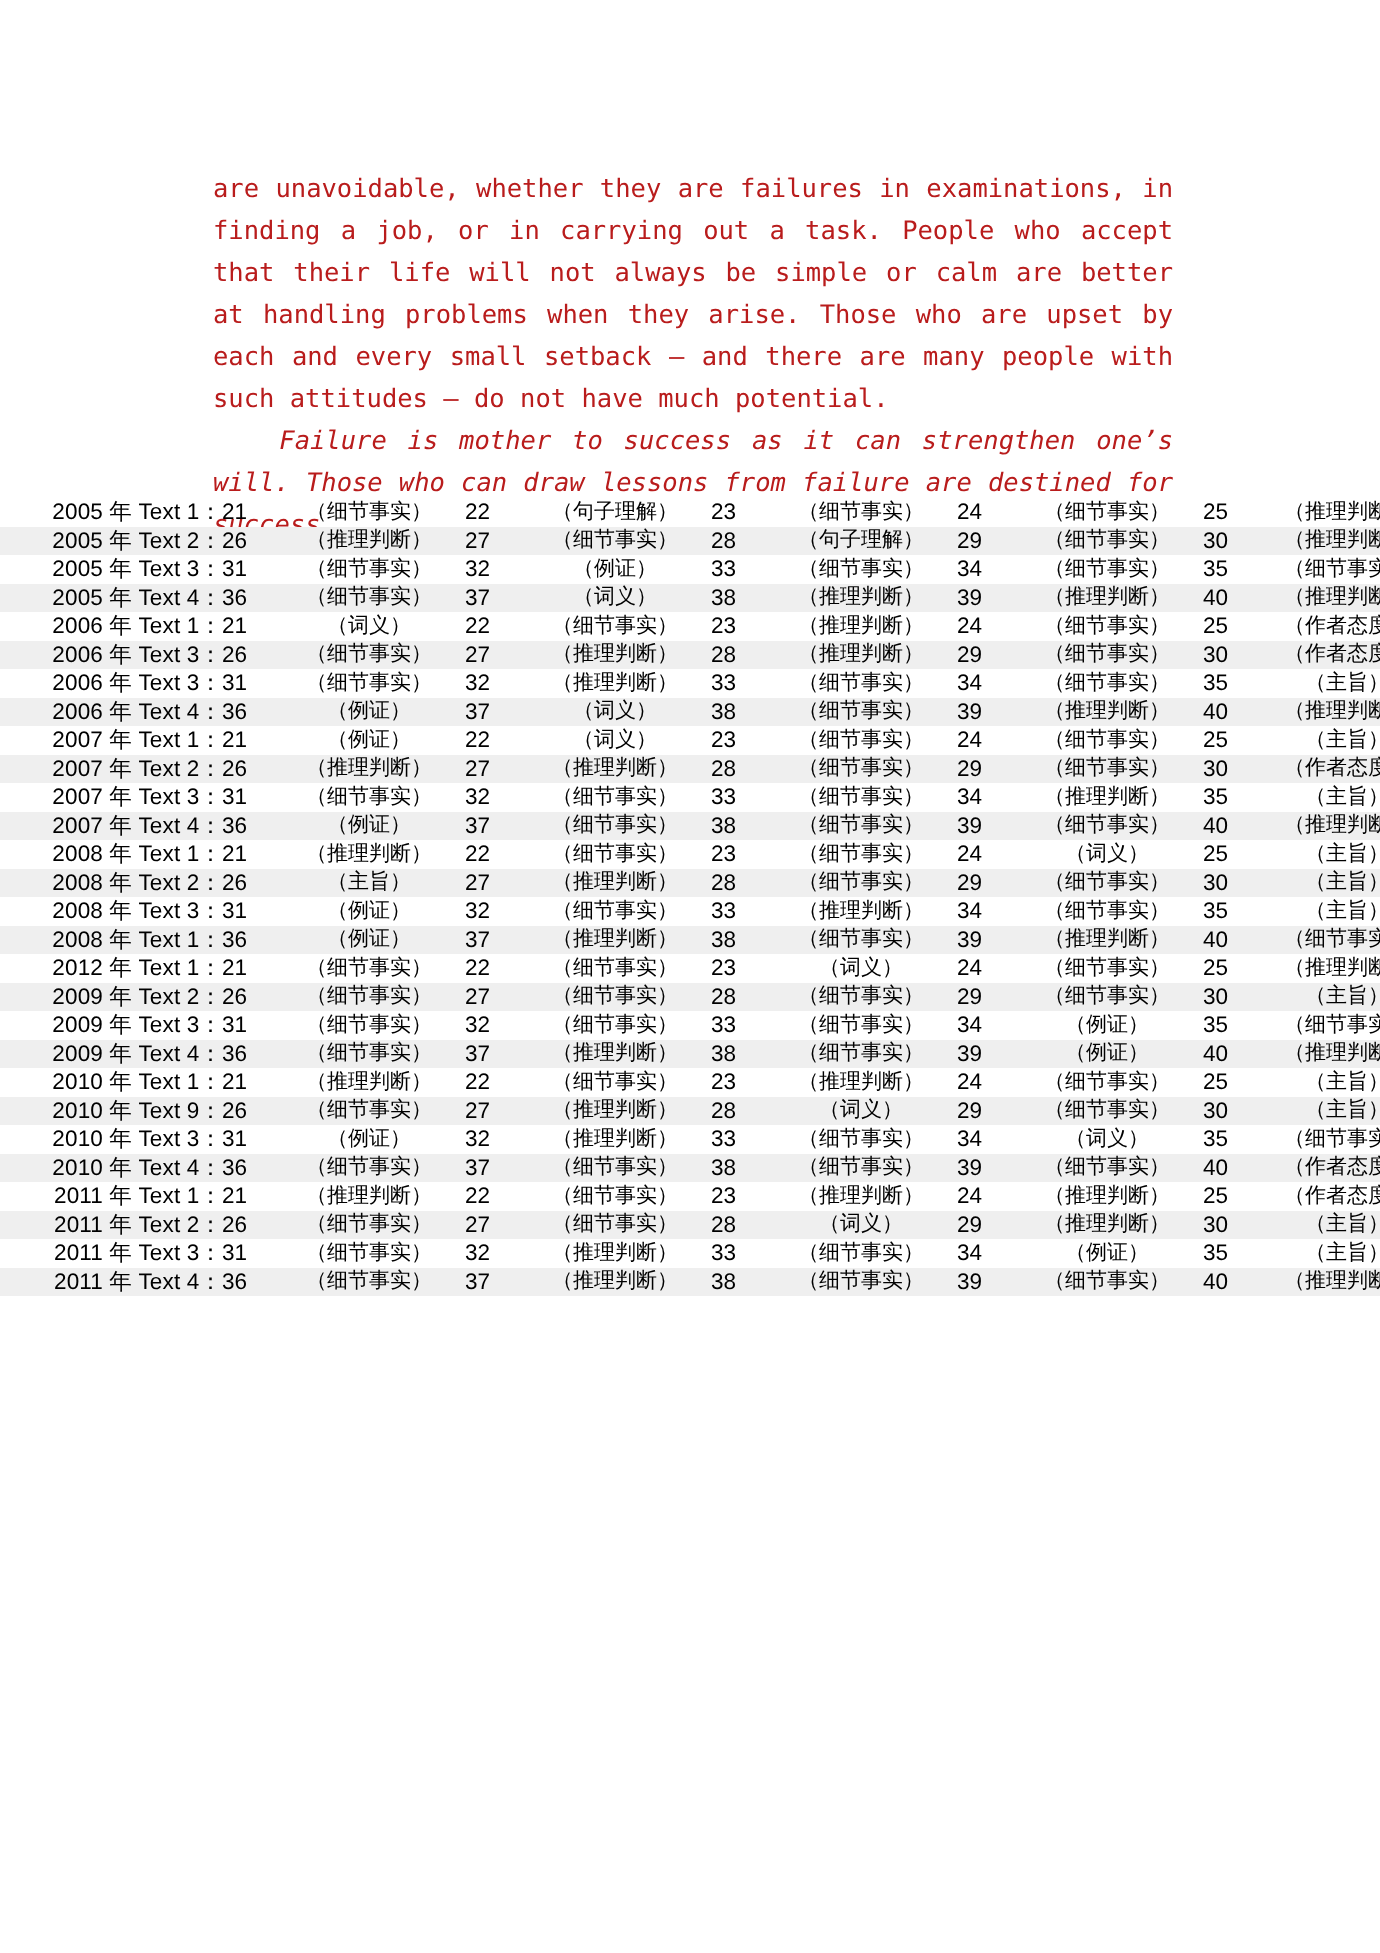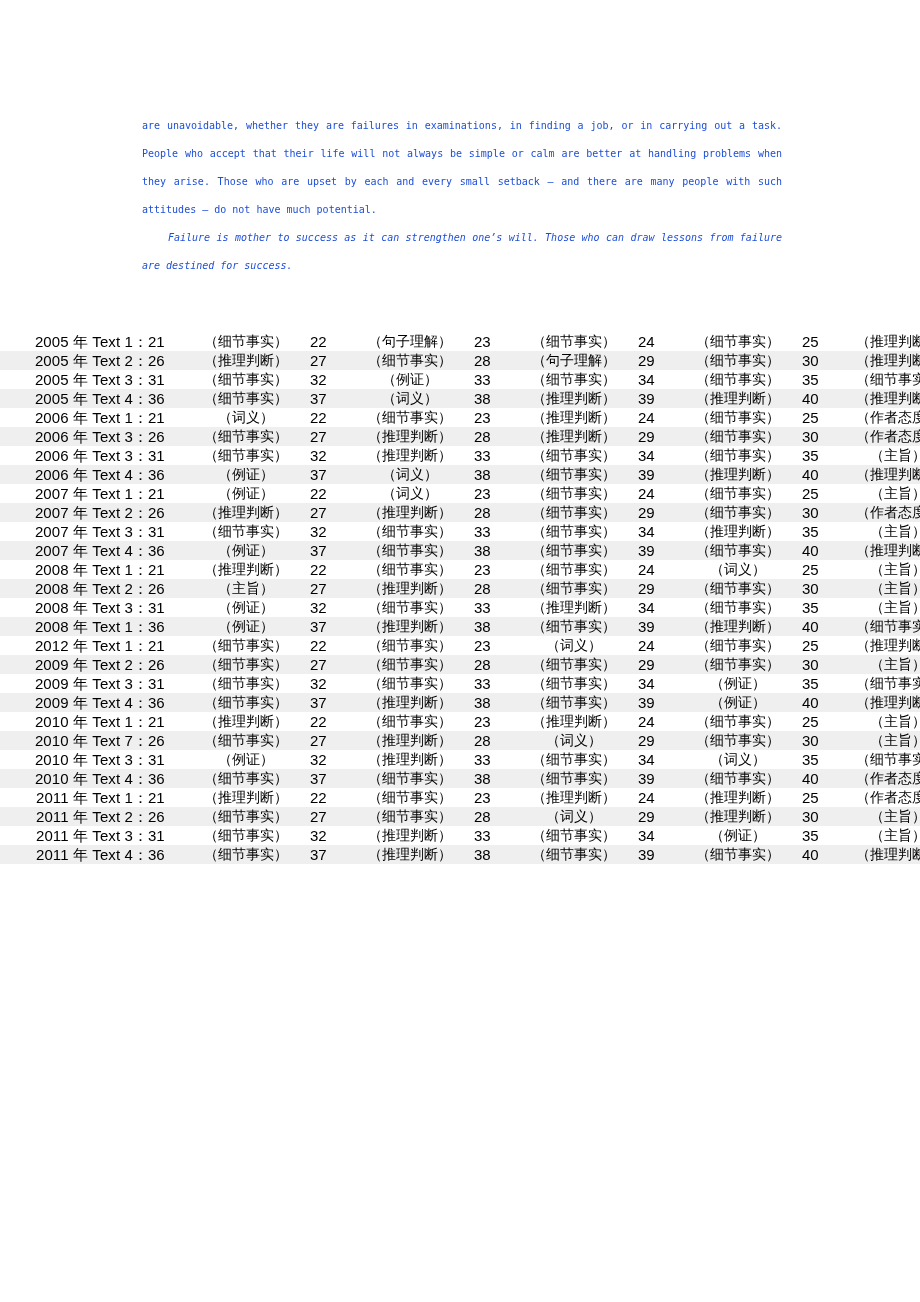--- a/index.html
+++ b/index.html
@@ -18,25 +18,25 @@
 
   
   .prose {
     position: absolute;
     left: 142px;
     top: 112px;
     width: 640px;
   }
   .para {
     font-family: "DejaVu Sans Mono", "Liberation Mono", monospace;
-    font-size: 10px;
+    font-size: 17px;
     line-height: 28px;
     text-align: justify;
     text-justify: inter-word;
-    color: #1d4ed8;
+    color: #b91c1c;
     letter-spacing: 0px;
     margin: 0;
   }
   .para + .para {
     font-style: italic;
   }
   .para.indent {
     text-indent: 2.6em;
   }
 
@@ -367,21 +367,21 @@
         <td class="col-num">22</td>
         <td class="col-type cjk">（细节事实）</td>
         <td class="col-num">23</td>
         <td class="col-type cjk">（推理判断）</td>
         <td class="col-num">24</td>
         <td class="col-type cjk">（细节事实）</td>
         <td class="col-num">25</td>
         <td class="col-type cjk last">（主旨）</td>
       </tr>
       <tr class="alt">
-        <td class="col-label">2010 年 Text 7：</td>
+        <td class="col-label">2010 年 Text 9：</td>
         <td class="col-num q1">26</td>
         <td class="col-type cjk">（细节事实）</td>
         <td class="col-num">27</td>
         <td class="col-type cjk">（推理判断）</td>
         <td class="col-num">28</td>
         <td class="col-type cjk">（词义）</td>
         <td class="col-num">29</td>
         <td class="col-type cjk">（细节事实）</td>
         <td class="col-num">30</td>
         <td class="col-type cjk last">（主旨）</td>

